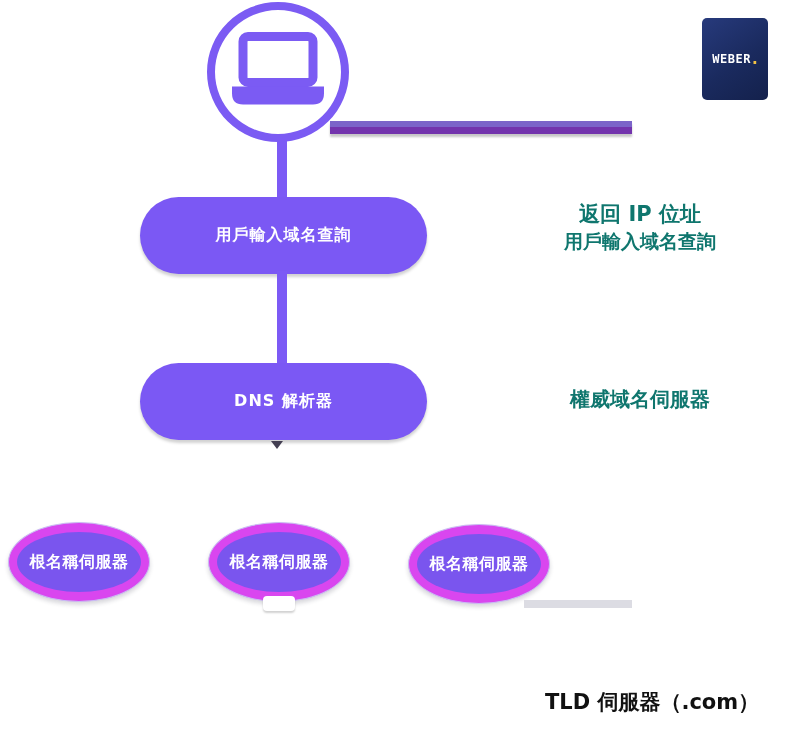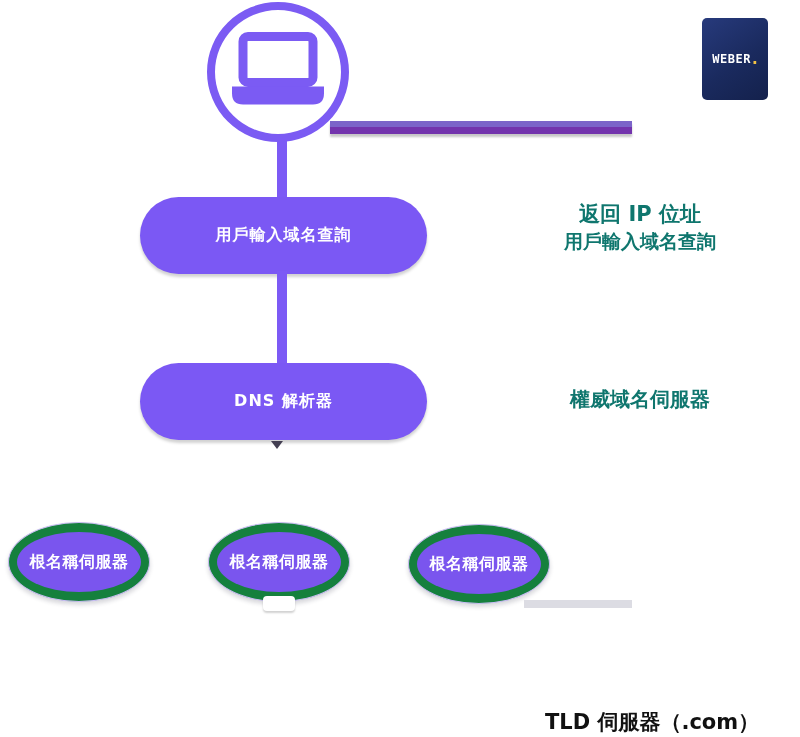--- a/index.html
+++ b/index.html
@@ -56,25 +56,25 @@
     color:#ffffff;font-weight:700;font-size:16px;letter-spacing:1px;
   }
   .pill1{top:197px;}
   .pill2{top:363px;text-align:right;}
   
   .annot{color:#0f766e;position:absolute;}
   .annot-return{left:519px;top:202px;width:242px;text-align:center;line-height:1.22;}
   .annot-return .l1{font-size:21px;font-weight:700;}
   .annot-return .l2{font-size:19px;font-weight:600;margin-top:2px;}
   .annot-auth{left:570px;top:386px;font-size:20px;font-weight:700;}
-  .annot-tld{left:545px;top:708px;font-size:21px;font-weight:700;color:#111111;}
+  .annot-tld{left:545px;top:688px;font-size:21px;font-weight:700;color:#111111;}
   
   .root-ellipse{
     position:absolute;width:142px;height:80px;
-    background:#15803d;border:1px solid #c9bcf2;border-radius:50%;
+    background:#d946ef;border:1px solid #c9bcf2;border-radius:50%;
     box-sizing:border-box;
     box-shadow:0 3px 4px rgba(40,40,60,0.18);
     display:flex;align-items:center;justify-content:center;
   }
   .root-e1{left:8px;top:522px;}
   .root-e2{left:208px;top:522px;}
   .root-e3{left:408px;top:524px;}
   .root-inner{
     width:124px;height:60px;border-radius:50%;
     background:#7a55ee;

